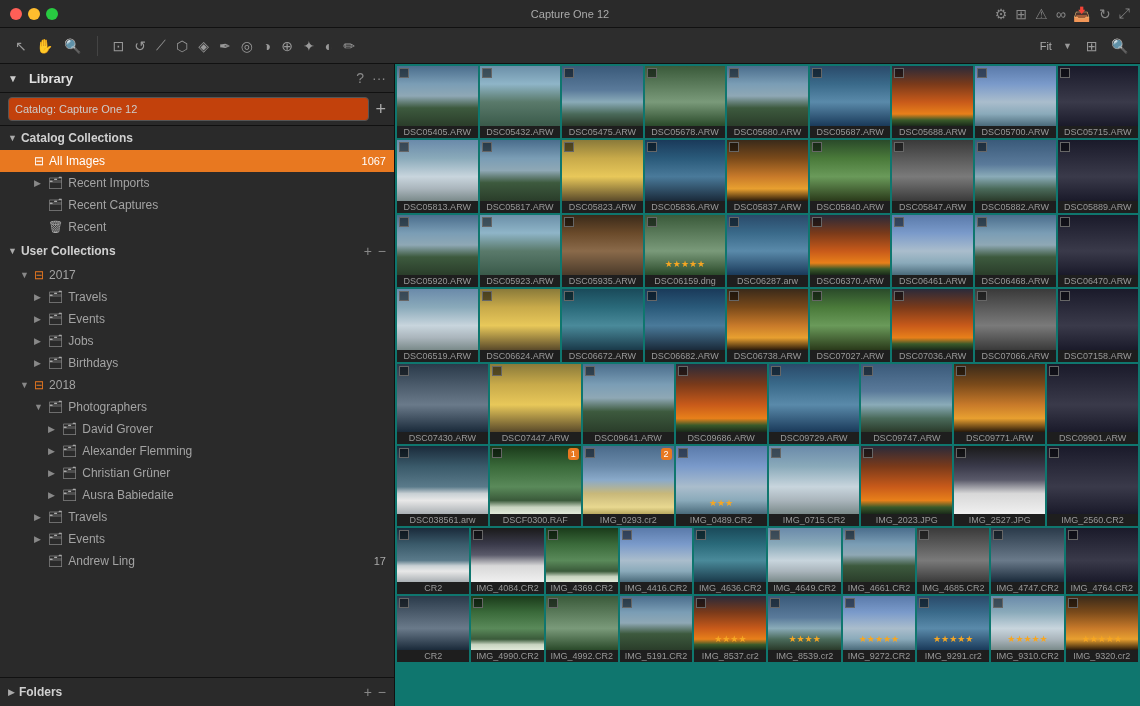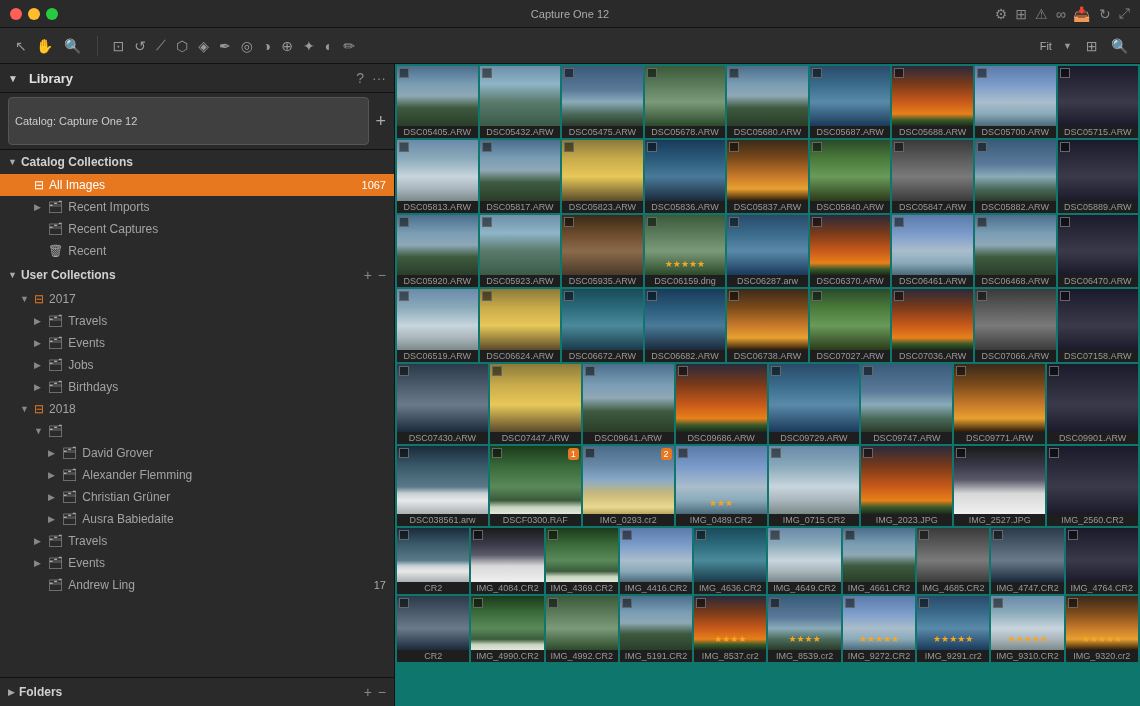--- a/index.html
+++ b/index.html
@@ -147,26 +147,26 @@
 
     
     .catalog-select-row {
       display: flex;
       align-items: center;
       padding: 4px 8px;
       border-bottom: 1px solid #111;
     }
     .catalog-select {
       flex: 1;
-      background: #404040;
+      background: #c2410c;
       border: 1px solid #555;
       border-radius: 4px;
       color: #ccc;
       font-size: 11px;
-      padding: 17px 6px;
+      padding: 5px 6px;
       appearance: none;
       -webkit-appearance: none;
     }
     .catalog-add-btn {
       color: #aaa;
       font-size: 18px;
       margin-left: 6px;
       cursor: pointer;
     }
 
@@ -484,20 +484,21 @@
 
     <div class="tree-item indent-1">
       <span class="item-expand">▼</span>
       <span class="item-icon folder-smart">⊟</span>
       <span class="item-label">2018</span>
     </div>
 
     <div class="tree-item indent-2">
       <span class="item-expand">▼</span>
       <span class="item-icon">🗂</span>
+      <span class="item-label">Photographers</span>
     </div>
 
     <div class="tree-item indent-3">
       <span class="item-expand">▶</span>
       <span class="item-icon">🗂</span>
       <span class="item-label">David Grover</span>
     </div>
 
     <div class="tree-item indent-3">
       <span class="item-expand">▶</span>

